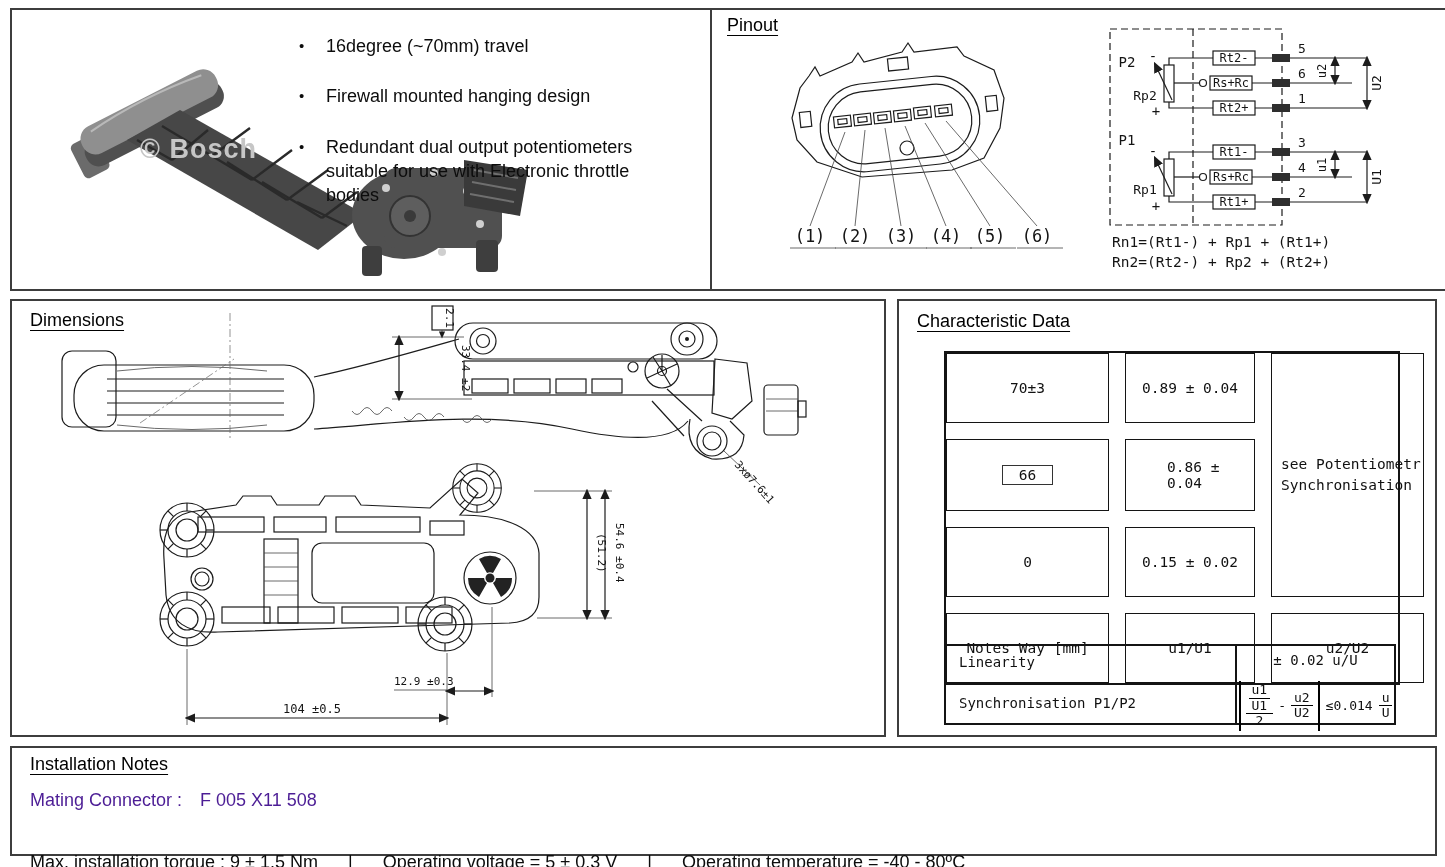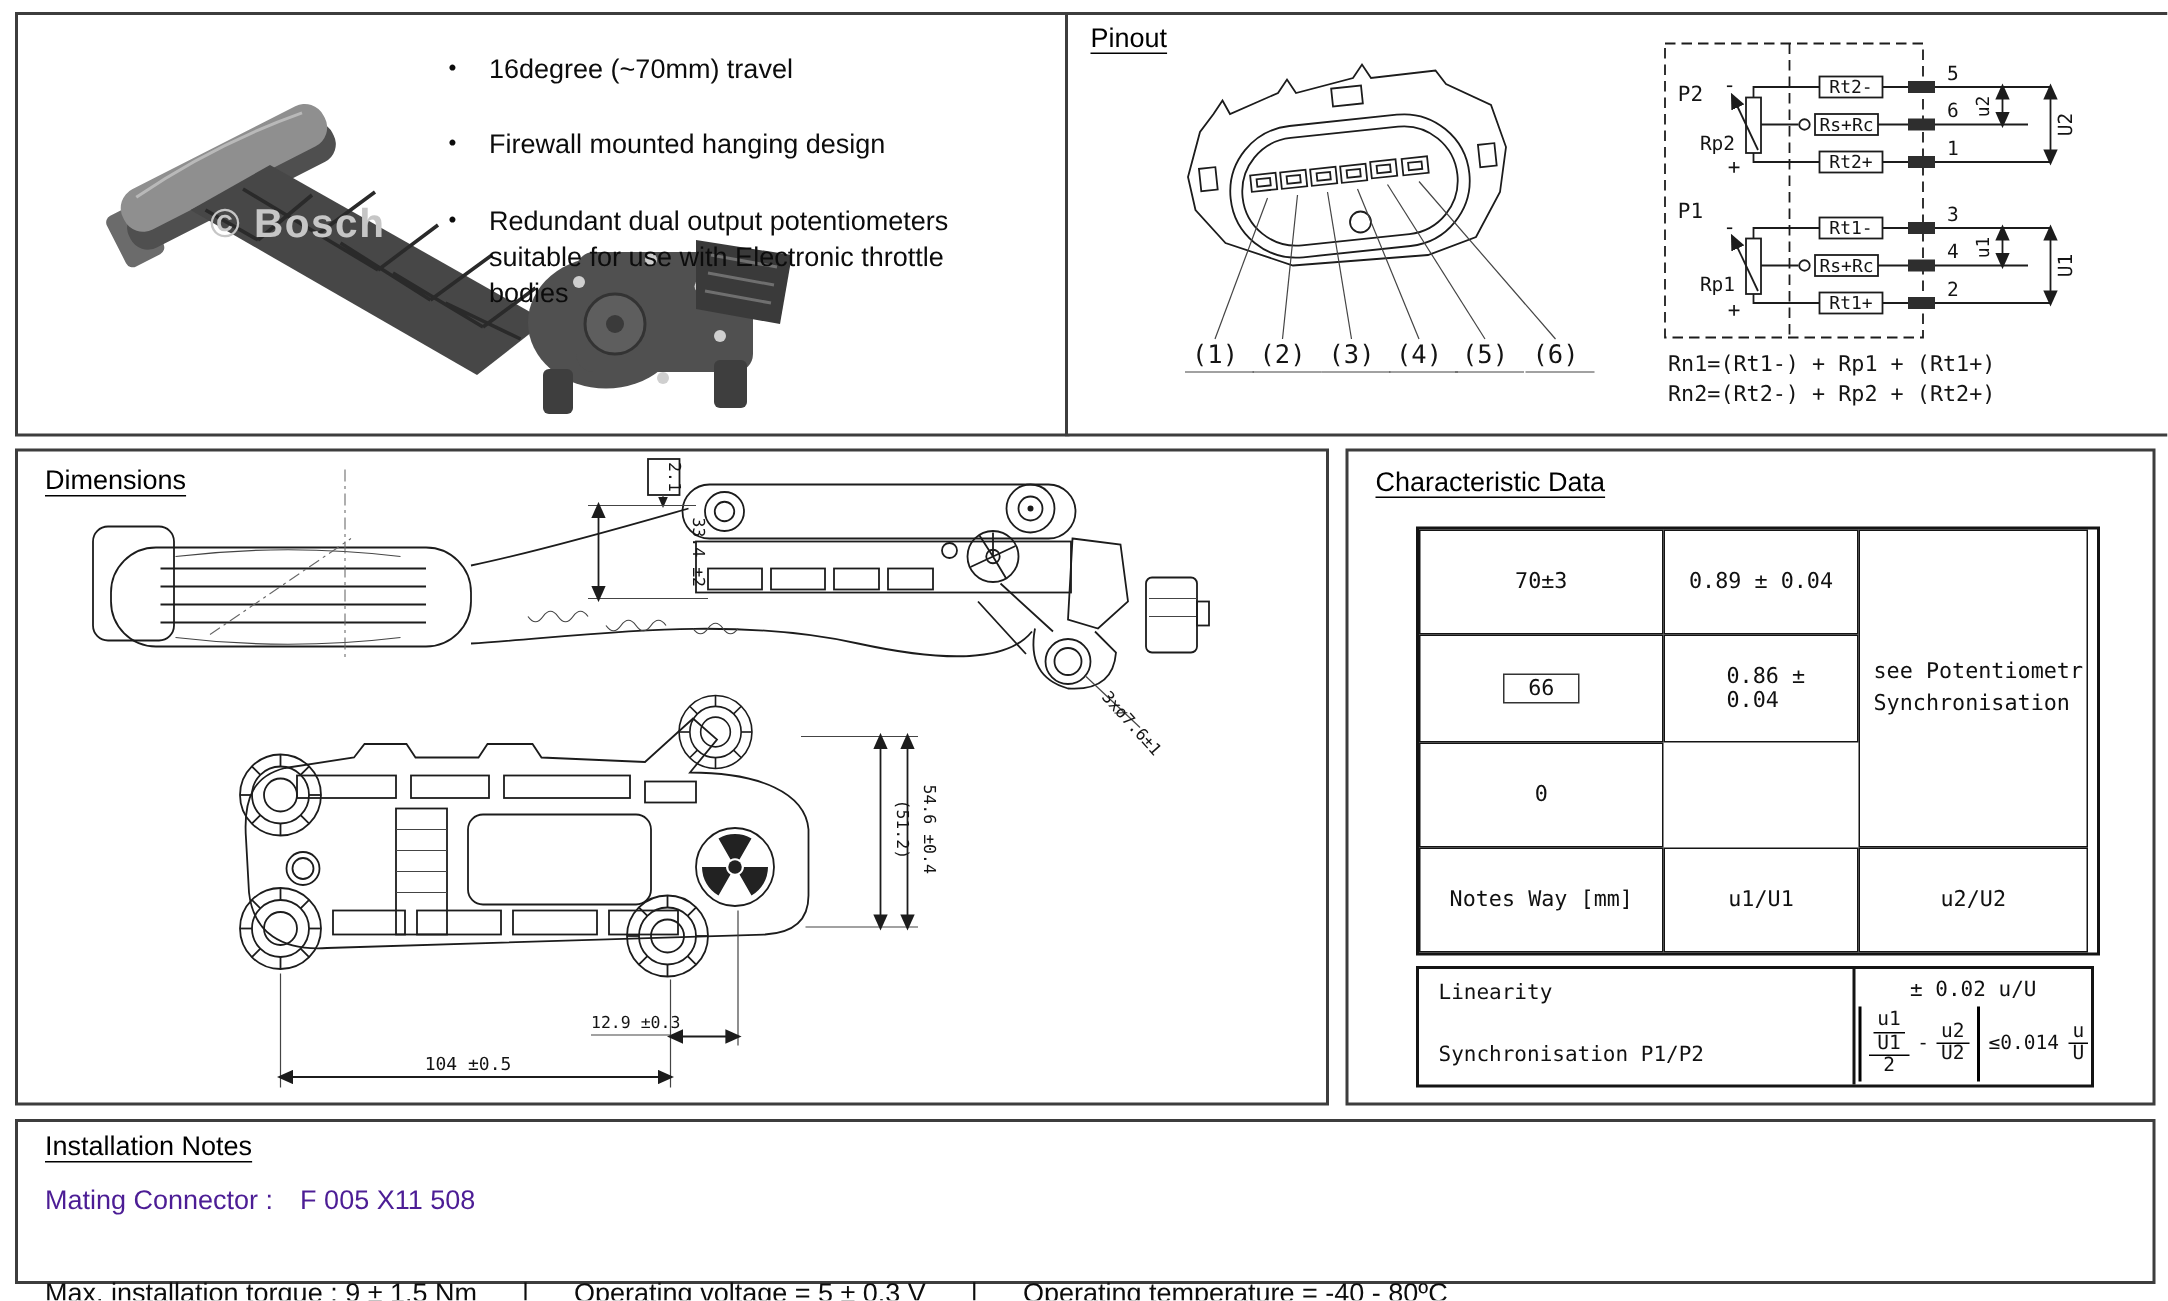--- a/index.html
+++ b/index.html
@@ -10,33 +10,33 @@
   svg{position:absolute;left:0;top:0;}
   svg .ln{stroke:#1c1c1c;stroke-width:1.2;fill:none;}
   svg .thin{stroke:#444;stroke-width:0.8;fill:none;}
   svg .dash{stroke:#1c1c1c;stroke-width:1.2;fill:none;stroke-dasharray:7,4;}
   svg .cline{stroke:#666;stroke-width:0.7;fill:none;stroke-dasharray:8,3,2,3;}
   svg text{fill:#141414;font-family:"DejaVu Sans Mono",monospace;}
   .bullets{position:absolute;left:287px;top:24px;width:352px;display:flex;flex-direction:column;gap:26px;}
   .bullet-item{display:flex;font-size:18px;line-height:1.35;color:#0c0c0c;}
   .bullet-dot{width:27px;flex:none;font-size:15px;padding-top:2px;}
   .ct-table{position:absolute;left:45px;top:50px;width:452px;border:2px solid #141414;
-            display:grid;grid-template-columns:163px 130px 153px;grid-template-rows:70px 72px 70px 70px;}
+            display:grid;grid-template-columns:163px 130px 153px;grid-template-rows:70px 72px 70px 70px;gap:16px;}
   .ct-cell{border:1px solid #141414;display:flex;align-items:center;justify-content:center;
            font-family:"DejaVu Sans Mono",monospace;font-size:14.5px;color:#111;}
   .ct-note{grid-column:3;grid-row:1/4;justify-content:flex-start;padding-left:9px;
            white-space:pre-line;text-align:left;line-height:1.45;}
   .boxed66{border:1px solid #333;padding:1px 16px;}
   .ct-footer{position:absolute;left:45px;top:343px;width:452px;height:81px;border:2px solid #141414;
              display:flex;box-sizing:border-box;}
   .ctf-left{width:291px;border-right:2px solid #141414;box-sizing:border-box;display:flex;
             flex-direction:column;justify-content:space-between;padding:8px 0 12px 13px;
             font-family:"DejaVu Sans Mono",monospace;font-size:14px;}
   .ctf-right{flex:1;display:flex;flex-direction:column;align-items:center;padding-top:6px;
-             font-family:"DejaVu Sans Mono",monospace;font-size:14px;gap:3px;}
+             font-family:"DejaVu Sans Mono",monospace;font-size:14px;gap:13px;}
   .syncrow{display:flex;align-items:center;gap:6px;font-size:13px;}
   .f{display:inline-flex;flex-direction:column;align-items:center;line-height:1.12;}
   .fn{border-bottom:1px solid #000;padding:0 3px;display:inline-flex;flex-direction:column;align-items:center;}
   .abs{display:inline-flex;align-items:center;border-left:2px solid #000;border-right:2px solid #000;
        padding:2px 5px;gap:5px;}
   .inst-line1{position:absolute;left:18px;top:42px;font-size:18px;display:flex;gap:18px;color:#4c1d95;}
   .inst-line2{position:absolute;left:18px;top:72px;font-size:18px;display:flex;gap:30px;color:#0c0c0c;align-items:baseline;margin-top:32px;}
   .wm{font-weight:bold;fill:#c6c6c6;letter-spacing:1px;font-family:"Liberation Sans",sans-serif;}
 </style>
 </head>
@@ -352,20 +352,21 @@
     <div class="ct-table">
       <div class="ct-cell" style="grid-column:1;grid-row:1;">70±3</div>
       <div class="ct-cell" style="grid-column:2;grid-row:1;">0.89 ± 0.04</div>
       <div class="ct-cell ct-note">see Potentiometr
 Synchronisation</div>
       <div class="ct-cell" style="grid-column:1;grid-row:2;">
         <span class="boxed66">66</span>
       </div>
       <div class="ct-cell" style="grid-column:2;grid-row:2;padding-left:41px;">0.86 ± 0.04</div>
       <div class="ct-cell" style="grid-column:1;grid-row:3;">0</div>
+      <div class="ct-cell" style="grid-column:2;grid-row:3;">0.15 ± 0.02</div>
       <div class="ct-cell" style="grid-column:1;grid-row:4;">Notes Way [mm]</div>
       <div class="ct-cell" style="grid-column:2;grid-row:4;">u1/U1</div>
       <div class="ct-cell" style="grid-column:3;grid-row:4;">u2/U2</div>
     </div>
     <div class="ct-footer">
       <div class="ctf-left">
         <span>Linearity</span>
         <span>Synchronisation P1/P2</span>
       </div>
       <div class="ctf-right">

